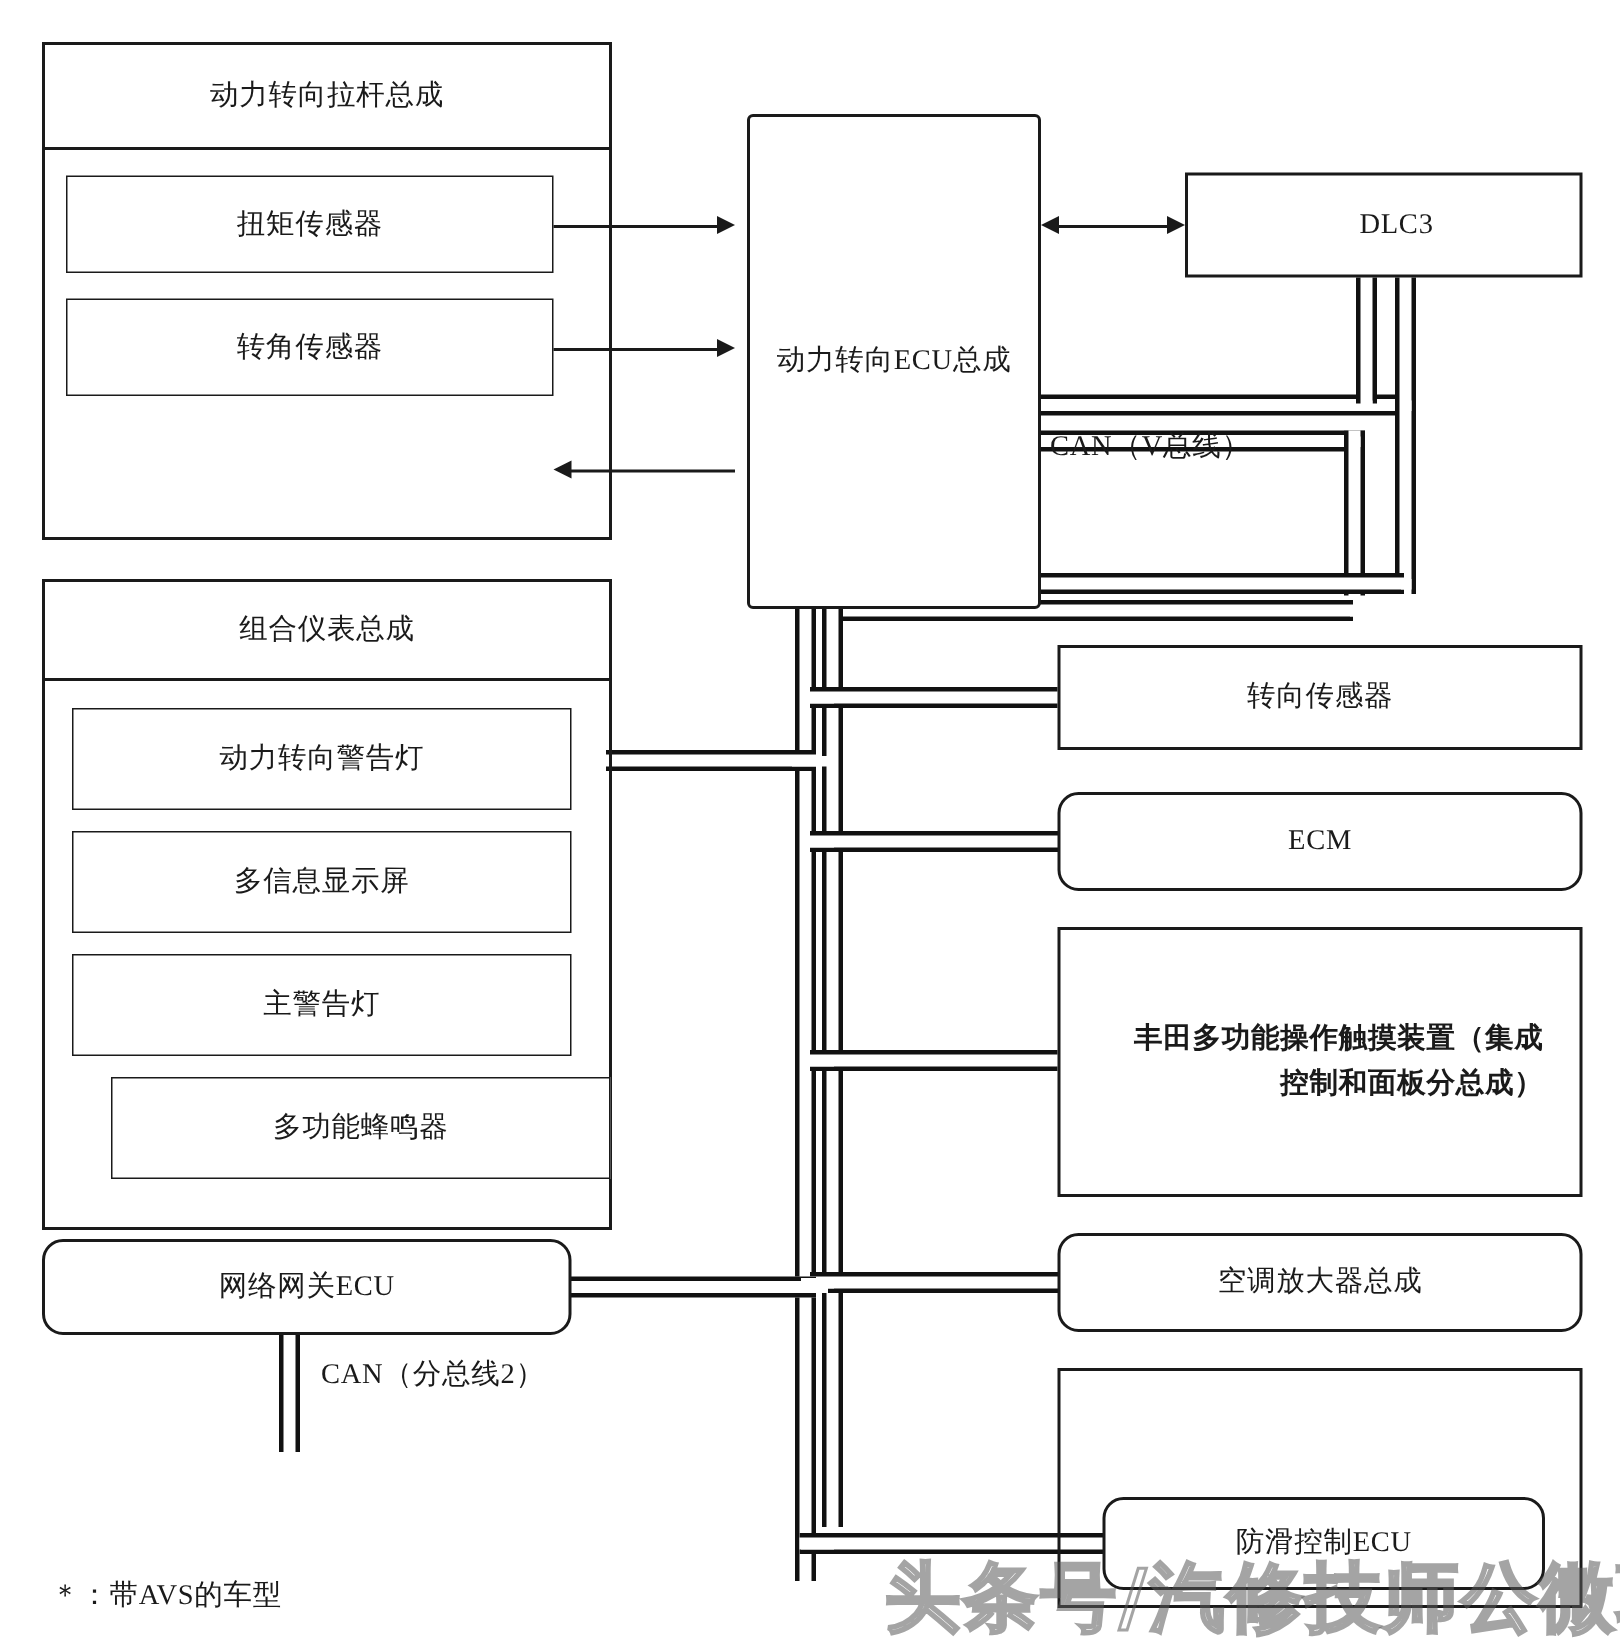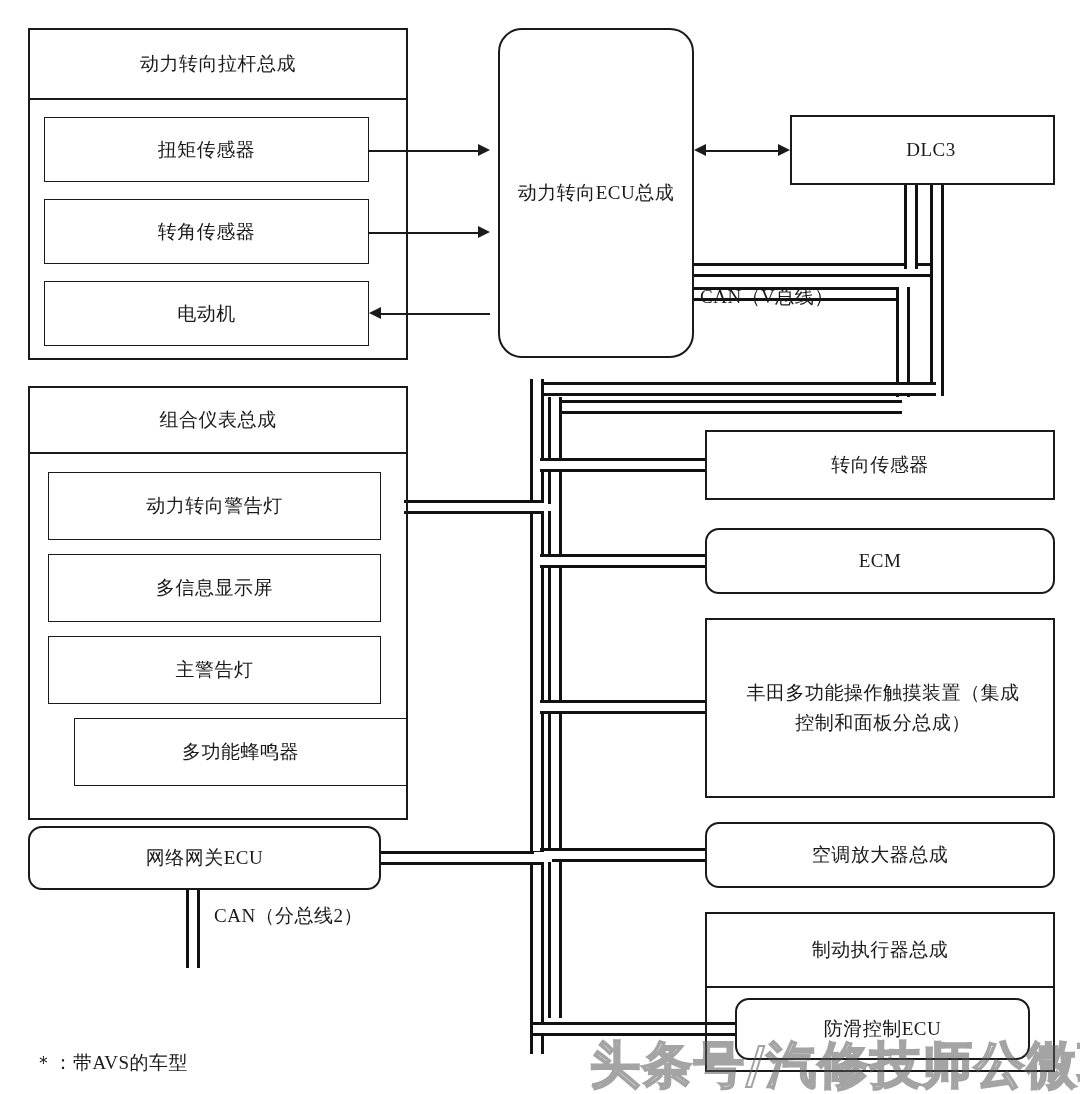--- a/index.html
+++ b/index.html
@@ -26,30 +26,31 @@
     justify-content: center;
     text-align: center;
     color: #1a1a1a;
     font-size: 19px;
     line-height: 1.35;
     letter-spacing: 0.5px;
     z-index: 6;
   }
   .box.thin { border-width: 1.5px; }
   .box.round { border-radius: 14px; }
-  .box.round-lg { border-radius: 24px; }
+  .box.round-lg { border-radius: 4px; margin-top: 48px; }
   .box.label-top {
     align-items: flex-start;
     padding-top: 26px;
   }
   .box.pad-left {
     justify-content: flex-start;
-    text-align: center;
+    text-align: right;
     padding-left: 30px;
     padding-right: 24px;
+    font-weight: bold;
   }
   .container-outer {
     background: transparent;
     z-index: 5;
   }
   
   .hline {
     position: absolute;
     height: 0;
     border-top: 2px solid #1a1a1a;
@@ -137,23 +138,20 @@
   <div class="box label-top" style="left:28px; top:28px; width:380px; height:72px; align-items:center; padding-top:0;">
     <span>动力转向拉杆总成</span>
   </div>
 
   <div class="box thin" style="left:44px; top:117px; width:325px; height:65px;">
     <span>扭矩传感器</span>
   </div>
   <div class="box thin" style="left:44px; top:199px; width:325px; height:65px;">
     <span>转角传感器</span>
   </div>
-  <div class="box thin" style="left:44px; top:281px; width:325px; height:65px;">
-    <span>电动机</span>
-  </div>
 
   <div class="hline" style="left:369px; top:150px; width:115px;"></div>
   <div class="arrow-r" style="left:478px; top:144px;"></div>
 
   <div class="hline" style="left:369px; top:232px; width:115px;"></div>
   <div class="arrow-r" style="left:478px; top:226px;"></div>
 
   <div class="hline" style="left:380px; top:313px; width:110px;"></div>
   <div class="arrow-l" style="left:369px; top:307px;"></div>
 
@@ -211,23 +209,20 @@
   <div class="bus-h" style="left:540px; top:700px; width:170px;"></div>
   <div class="bus-patch" style="left:533.5px; top:703.5px; width:22px; height:7px;"></div>
 
   <div class="box round" style="left:705px; top:822px; width:350px; height:66px;">
     <span>空调放大器总成</span>
   </div>
   <div class="bus-h" style="left:540px; top:848px; width:170px;"></div>
   <div class="bus-patch" style="left:533.5px; top:851.5px; width:22px; height:7px;"></div>
 
   <div class="box container-outer" style="left:705px; top:912px; width:350px; height:160px;"></div>
-  <div class="box" style="left:705px; top:912px; width:350px; height:76px;">
-    <span>制动执行器总成</span>
-  </div>
 
   <div class="box round" style="left:735px; top:998px; width:295px; height:62px; z-index:8;">
     <span>防滑控制ECU</span>
   </div>
 
   <div class="bus-h" style="left:533px; top:1022px; width:210px;"></div>
   <div class="bus-patch" style="left:533.5px; top:1025.5px; width:22px; height:7px;"></div>
 
   <div class="box container-outer" style="left:28px; top:386px; width:380px; height:434px;"></div>
   <div class="box" style="left:28px; top:386px; width:380px; height:68px;">

